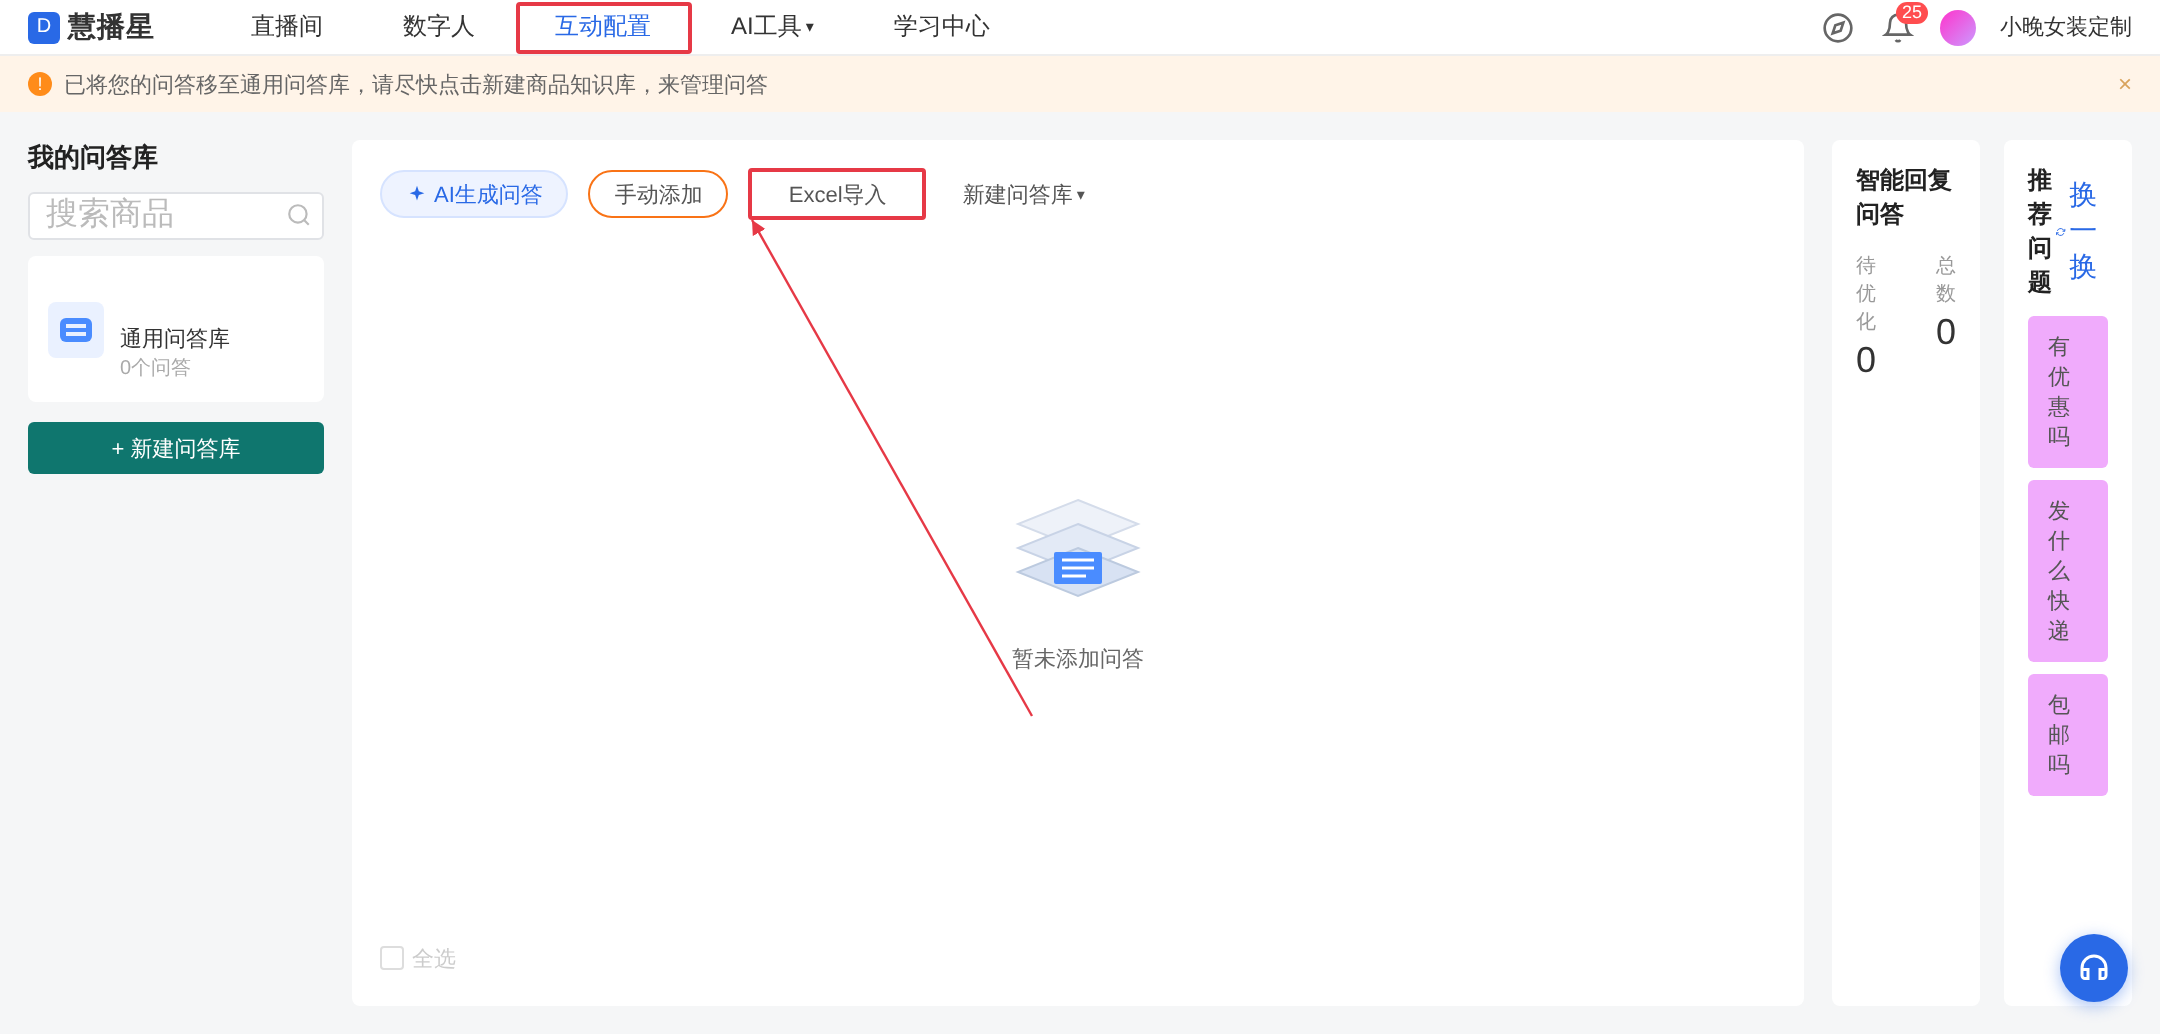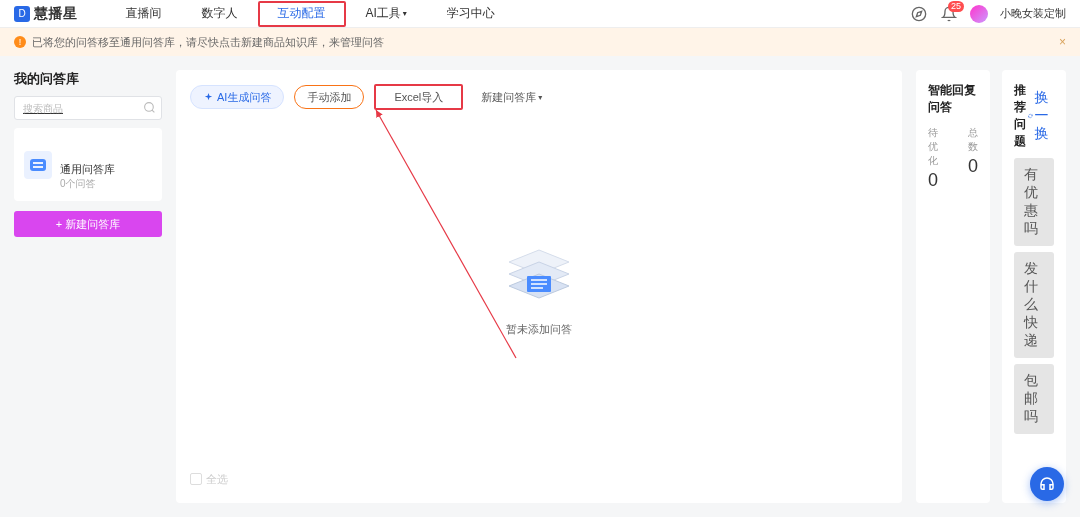--- a/index.html
+++ b/index.html
@@ -26,32 +26,32 @@
     .notice-icon { width: 12px; height: 12px; background: #ff8c1a; border-radius: 50%; color: #fff; display: flex; align-items: center; justify-content: center; font-size: 9px; margin-right: 6px; flex-shrink: 0; }
     .notice-close { margin-left: auto; cursor: pointer; color: #d9a35c; font-size: 12px; }
 
     
     .main { display: flex; gap: 14px; padding: 14px; height: calc(100% - 56px); }
 
     
     .left { width: 148px; flex-shrink: 0; }
     .left-title { font-size: 13px; font-weight: 600; color: #222; margin-bottom: 8px; }
     .search-box { position: relative; margin-bottom: 8px; }
-    .search-input { width: 100%; height: 24px; border: 1px solid #e0e2e6; border-radius: 3px; padding: 0 24px 0 8px; font-size: 10px; outline: none; color: #333; text-decoration: underline; }
+    .search-input { width: 100%; height: 24px; border: 1px solid #e0e2e6; border-radius: 3px; padding: 0 24px 0 8px; font-size: 16px; outline: none; color: #333; }
     .search-input::placeholder { color: #bbb; }
     .search-icon { position: absolute; right: 6px; top: 5px; color: #bbb; }
     .lib-card { background: #fff; border-radius: 4px; padding: 10px; display: flex; align-items: center; gap: 8px; margin-bottom: 10px; }
     .lib-icon { width: 28px; height: 28px; background: #eaf1ff; border-radius: 4px; display: flex; align-items: center; justify-content: center; }
     .lib-icon-inner { width: 16px; height: 12px; background: #4a8cff; border-radius: 3px; position: relative; }
     .lib-icon-inner::before, .lib-icon-inner::after { content: ""; position: absolute; background: #eaf1ff; height: 2px; left: 3px; right: 3px; }
     .lib-icon-inner::before { top: 3px; }
     .lib-icon-inner::after { top: 7px; }
     .lib-name { font-size: 11px; color: #333; margin-top: 24px; }
     .lib-count { font-size: 10px; color: #aaa; }
-    .new-lib-btn { width: 100%; height: 26px; background: #d946ef; color: #fff; border: none; border-radius: 3px; font-size: 11px; cursor: pointer; display: flex; align-items: center; justify-content: center; gap: 2px; }
+    .new-lib-btn { width: 100%; height: 26px; background: #0f766e; color: #fff; border: none; border-radius: 3px; font-size: 11px; cursor: pointer; display: flex; align-items: center; justify-content: center; gap: 2px; }
 
     
     .center { flex: 1; background: #fff; border-radius: 4px; padding: 14px; position: relative; display: flex; flex-direction: column; }
     .action-row { display: flex; gap: 10px; align-items: center; }
     .pill-btn { height: 24px; padding: 4px 12px; border: 1px solid #f97316; border-radius: 12px; background: #fff; font-size: 11px; color: #555; cursor: pointer; display: flex; align-items: center; gap: 3px; }
     .pill-btn.primary { background: #eef3ff; border-color: #d6e3ff; color: #2969e6; }
     .pill-btn.highlighted { border: 2px solid #e63946; border-radius: 2px; padding: 0 18px; height: 26px; }
     .batch-btn { font-size: 11px; color: #555; cursor: pointer; display: flex; align-items: center; gap: 2px; padding: 0 8px; }
 
     .arrow-line { position: absolute; top: 38px; left: 190px; width: 1px; height: 1px; pointer-events: none; }
@@ -67,21 +67,21 @@
     
     .right { width: 150px; flex-shrink: 0; display: flex; flex-direction: row; gap: 12px; }
     .stats-card, .suggest-card { background: #fff; border-radius: 4px; padding: 12px; }
     .stats-title { font-size: 12px; font-weight: 600; color: #222; margin-bottom: 10px; }
     .stats-row { display: flex; gap: 30px; }
     .stat-label { font-size: 10px; color: #999; margin-bottom: 2px; }
     .stat-val { font-size: 18px; color: #333; }
     .suggest-head { display: flex; justify-content: space-between; align-items: center; margin-bottom: 8px; }
     .suggest-title { font-size: 12px; font-weight: 600; color: #222; }
     .refresh { font-size: 14px; color: #2969e6; cursor: pointer; display: flex; align-items: center; gap: 2px; }
-    .suggest-item { background: #e5e5e5; border-radius: 3px; padding: 8px 10px; font-size: 14px; color: #555; margin-bottom: 6px; cursor: pointer; }
+    .suggest-item { background: #f0abfc; border-radius: 3px; padding: 8px 10px; font-size: 11px; color: #555; margin-bottom: 6px; cursor: pointer; }
 
     
     .float-help { position: absolute; right: 16px; bottom: 16px; width: 34px; height: 34px; border-radius: 50%; background: #2969e6; display: flex; align-items: center; justify-content: center; box-shadow: 0 2px 8px rgba(41,105,230,.4); cursor: pointer; }
   </style>
 </head>
 <body>
 
 <div class="topnav">
   <div class="brand">
     <div class="brand-logo">D</div>

